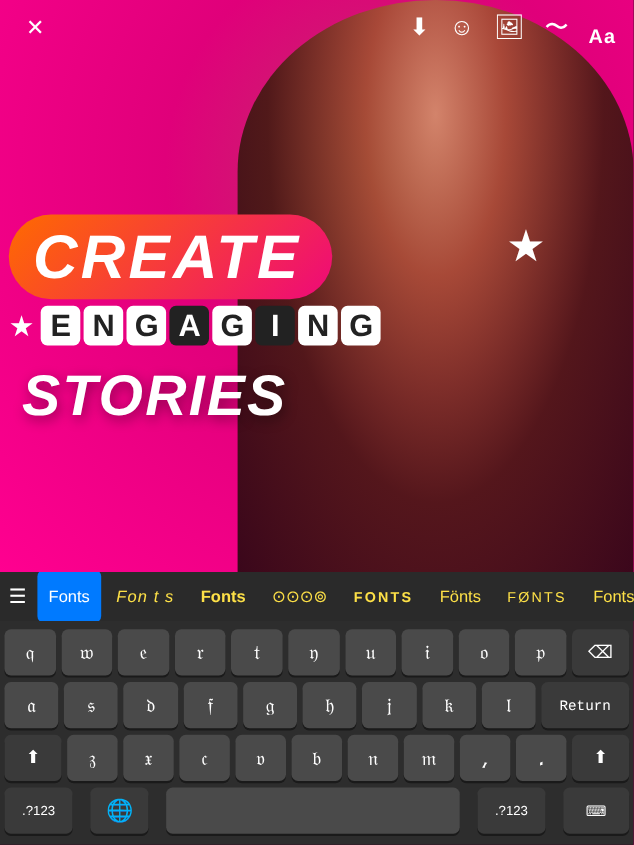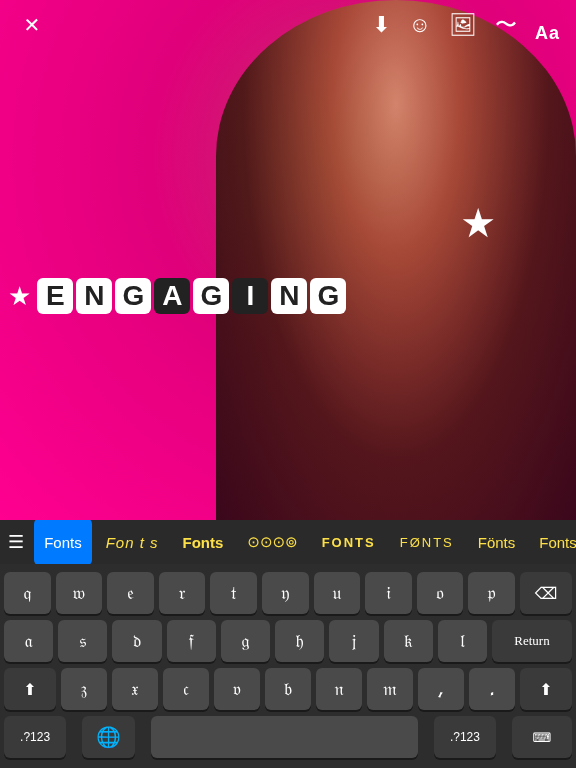--- a/index.html
+++ b/index.html
@@ -244,21 +244,21 @@
       max-width: 52px;
       position: relative;
       box-shadow: 0 2px 0 #1a1a1a;
       font-family: 'MedievalSharp', 'Palatino Linotype', 'Book Antiqua', Palatino, serif;
     }
 
     .key.wide {
       min-width: 60px;
       max-width: 80px;
       font-size: 13px;
-      font-family: Liberation Serif, serif;
+      font-family: Liberation Mono, monospace;
       letter-spacing: 0;
     }
 
     .key.shift-key {
       min-width: 52px;
       max-width: 56px;
       background: #3a3a3a;
       font-size: 16px;
     }
 
@@ -347,46 +347,50 @@
       <span class="toolbar-icon">⬇</span>
       <span class="toolbar-icon">☺</span>
       <span class="toolbar-icon">🖼</span>
       <span class="toolbar-icon">〜</span>
       <span class="aa-label">Aa</span>
     </div>
   </div>
 
   <div class="star-top-right">★</div>
 
+  <div class="create-pill">
+    <span>CREATE</span>
+  </div>
 
   <div class="engaging-row">
     <span class="star-icon">★</span>
     <div class="engaging-text">
       <div class="letter-box">E</div>
       <div class="letter-box">N</div>
       <div class="letter-box">G</div>
       <div class="letter-box dark">A</div>
       <div class="letter-box">G</div>
       <div class="letter-box dark">I</div>
       <div class="letter-box">N</div>
       <div class="letter-box">G</div>
     </div>
   </div>
 
+  <div class="stories-text">STORIES</div>
 </div>
 
 <div id="font-bar">
   <span class="menu-icon">☰</span>
   <div class="font-tab active">Fonts</div>
   <div class="font-tab" style="font-style:italic; letter-spacing:1px;">Fon t s</div>
   <div class="font-tab" style="font-weight:700;">Fonts</div>
   <div class="font-tab">⊙⊙⊙⊚</div>
   <div class="font-tab" style="font-weight:900; letter-spacing:2px; text-transform:uppercase; font-size:13px;">FONTS</div>
+  <div class="font-tab">Fönts</div>
   <div class="font-tab" style="letter-spacing:2px; font-size:13px;">FØNTS</div>
-  <div class="font-tab">Fönts</div>
   <div class="font-tab">Fоnts</div>
 
 </div>
 
 <div id="keyboard">
 
   <div class="key-row">
     <div class="key">𝔮</div>
     <div class="key">𝔴</div>
     <div class="key">𝔢</div>

